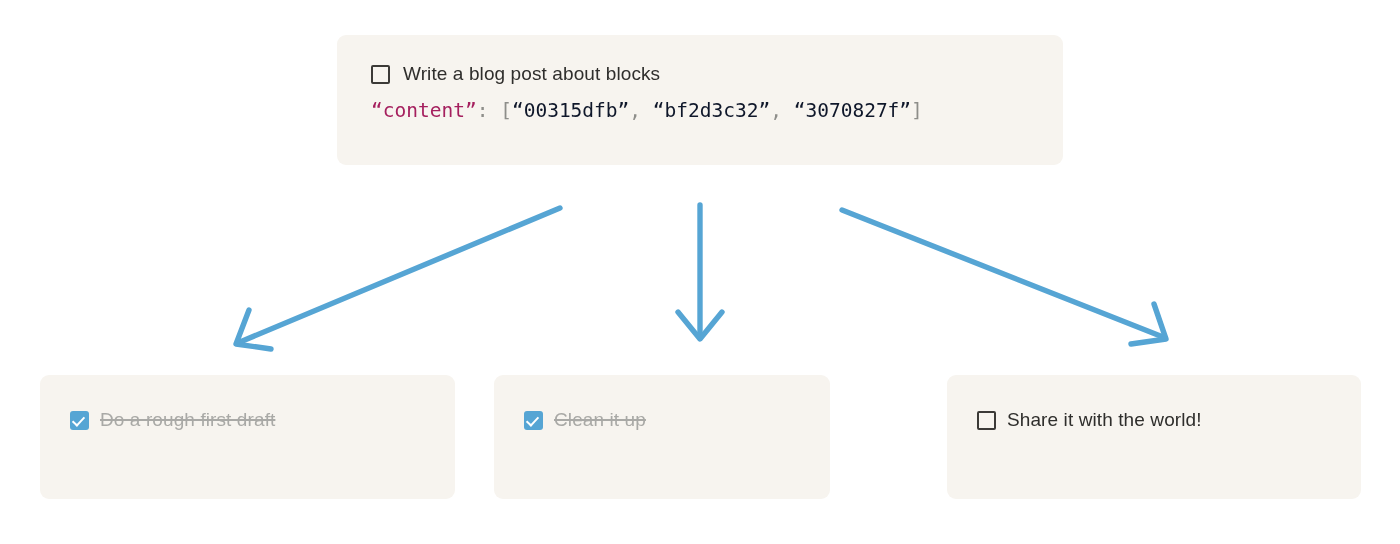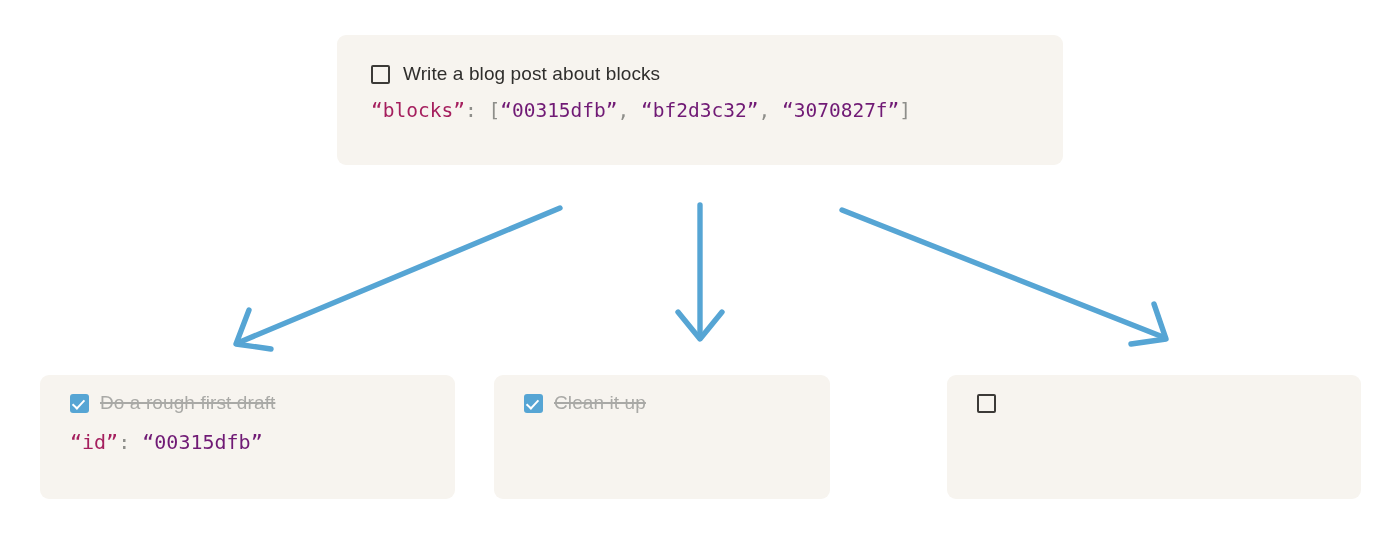--- a/index.html
+++ b/index.html
@@ -40,21 +40,21 @@
   .card-root {
     left: 337px;
     top: 35px;
     width: 726px;
     height: 130px;
     padding: 27px 0 8px 34px;
   }
   .card-child {
     top: 375px;
     height: 124px;
-    padding: 16px 0 0 30px;
+    padding: 33px 0 0 30px;
   }
   .card-child-1 { left: 40px;  width: 415px; }
   .card-child-2 { left: 494px; width: 336px; }
   .card-child-3 { left: 947px; width: 414px; }
 
   
   .todo {
     display: flex;
     align-items: center;
     gap: 11px;
@@ -108,21 +108,21 @@
     font-family: "DejaVu Sans Mono", monospace;
     font-size: 19.5px;
     line-height: 26px;
     white-space: nowrap;
     margin-top: 12px;
   }
   .card-child .json { margin-top: 14px; font-size: 20px; }
 
   .j-key   { color: #a51f5e; }
   .j-punct { color: #8e8e8a; }
-  .j-str   { color: #701a75; }
+  .j-str   { color: #0f172a; }
 
   .sp { white-space: pre; }
 </style>
 </head>
 <body>
 
 <div class="canvas">
 
   <svg class="arrows" viewBox="0 0 1400 544" width="1400" height="544" xmlns="http://www.w3.org/2000/svg">
     <g fill="none" stroke="#56a5d4" stroke-width="5.4" stroke-linecap="round" stroke-linejoin="round">
@@ -143,40 +143,38 @@
       </g>
     </g>
   </svg>
 
   <div class="card card-root">
     <div class="todo">
       <span class="cbox"></span>
       <span class="todo-label">Write a blog post about blocks</span>
     </div>
     <div class="json">
-      <span class="j-key">“blocks”</span><span class="j-punct">:</span><span class="j-punct sp"> </span><span class="j-punct">[</span><span class="j-str">“00315dfb”</span><span class="j-punct sp">, </span><span class="j-str">“bf2d3c32”</span><span class="j-punct sp">, </span><span class="j-str">“3070827f”</span><span class="j-punct">]</span>
+      <span class="j-key">“content”</span><span class="j-punct">:</span><span class="j-punct sp"> </span><span class="j-punct">[</span><span class="j-str">“00315dfb”</span><span class="j-punct sp">, </span><span class="j-str">“bf2d3c32”</span><span class="j-punct sp">, </span><span class="j-str">“3070827f”</span><span class="j-punct">]</span>
     </div>
   </div>
 
   <div class="card card-child card-child-1">
     <div class="todo">
       <span class="cbox checked"></span>
       <span class="todo-label done">Do a rough first draft</span>
-    </div>
-    <div class="json">
-      <span class="j-key">“id”</span><span class="j-punct">:</span><span class="j-punct sp"> </span><span class="j-str">“00315dfb”</span>
     </div>
   </div>
 
   <div class="card card-child card-child-2">
     <div class="todo">
       <span class="cbox checked"></span>
       <span class="todo-label done">Clean it up</span>
     </div>
   </div>
 
   <div class="card card-child card-child-3">
     <div class="todo">
       <span class="cbox"></span>
+      <span class="todo-label">Share it with the world!</span>
     </div>
   </div>
 
 </div>
 
 </body></html>

